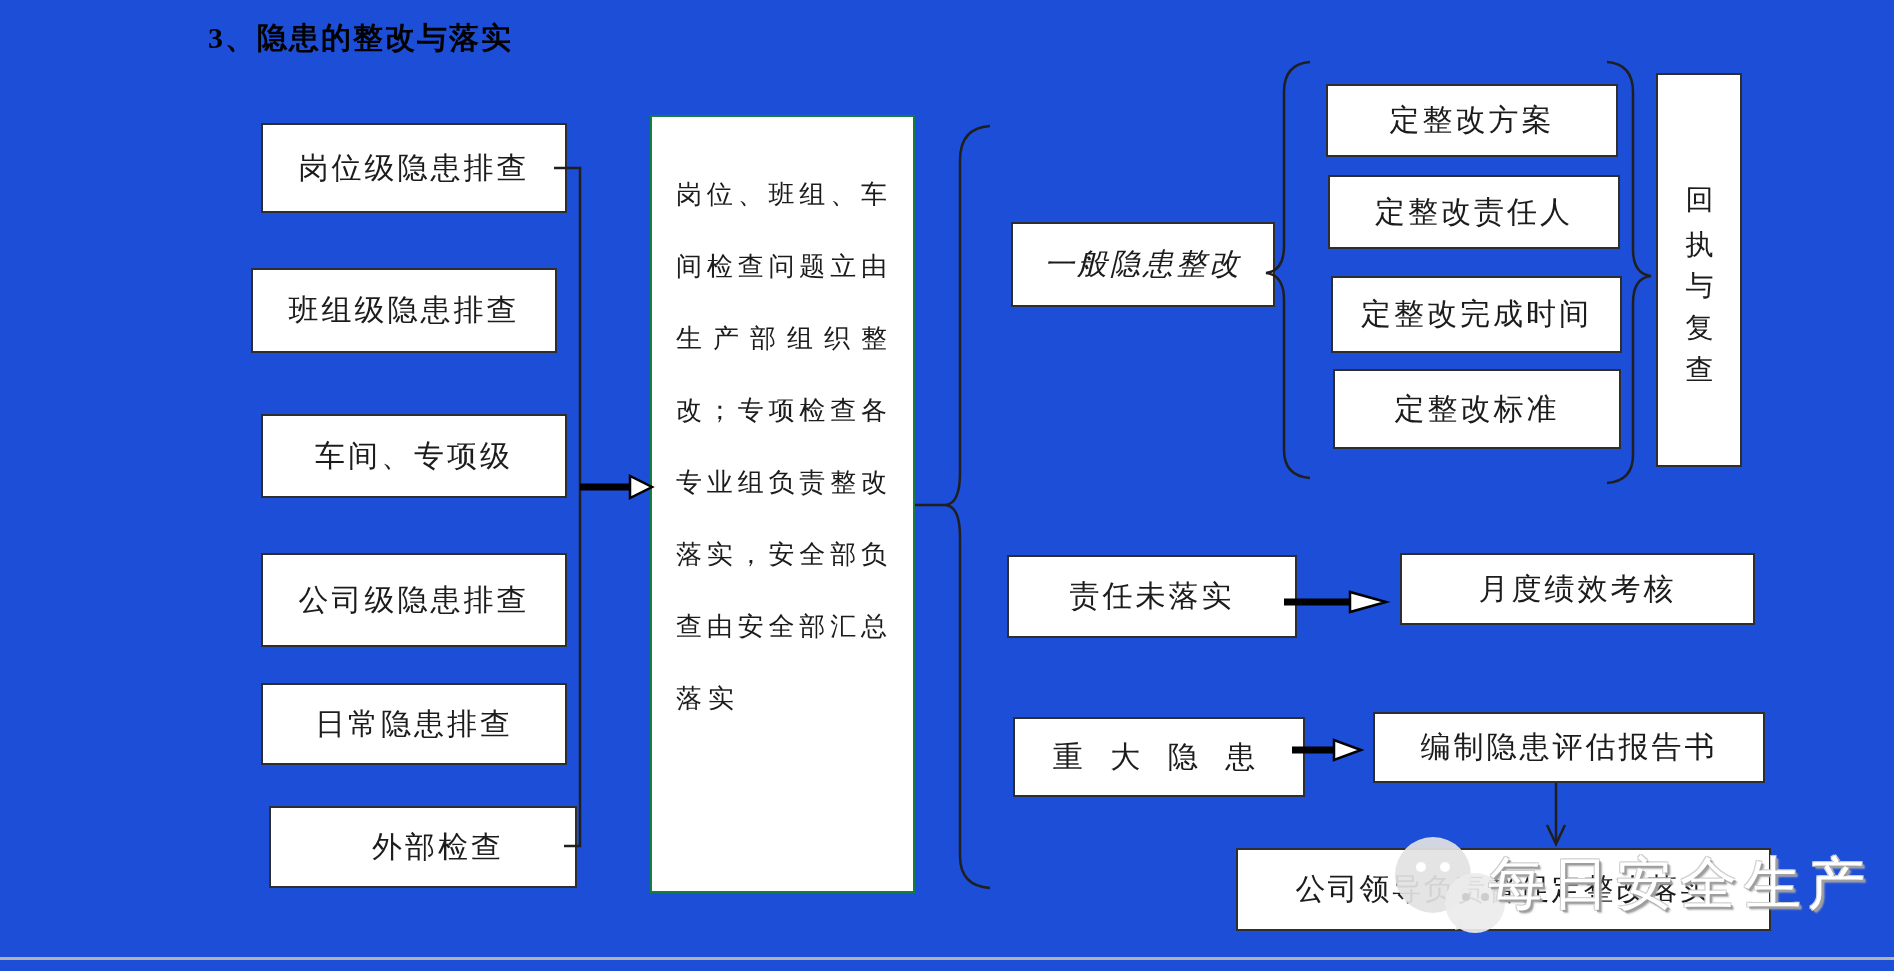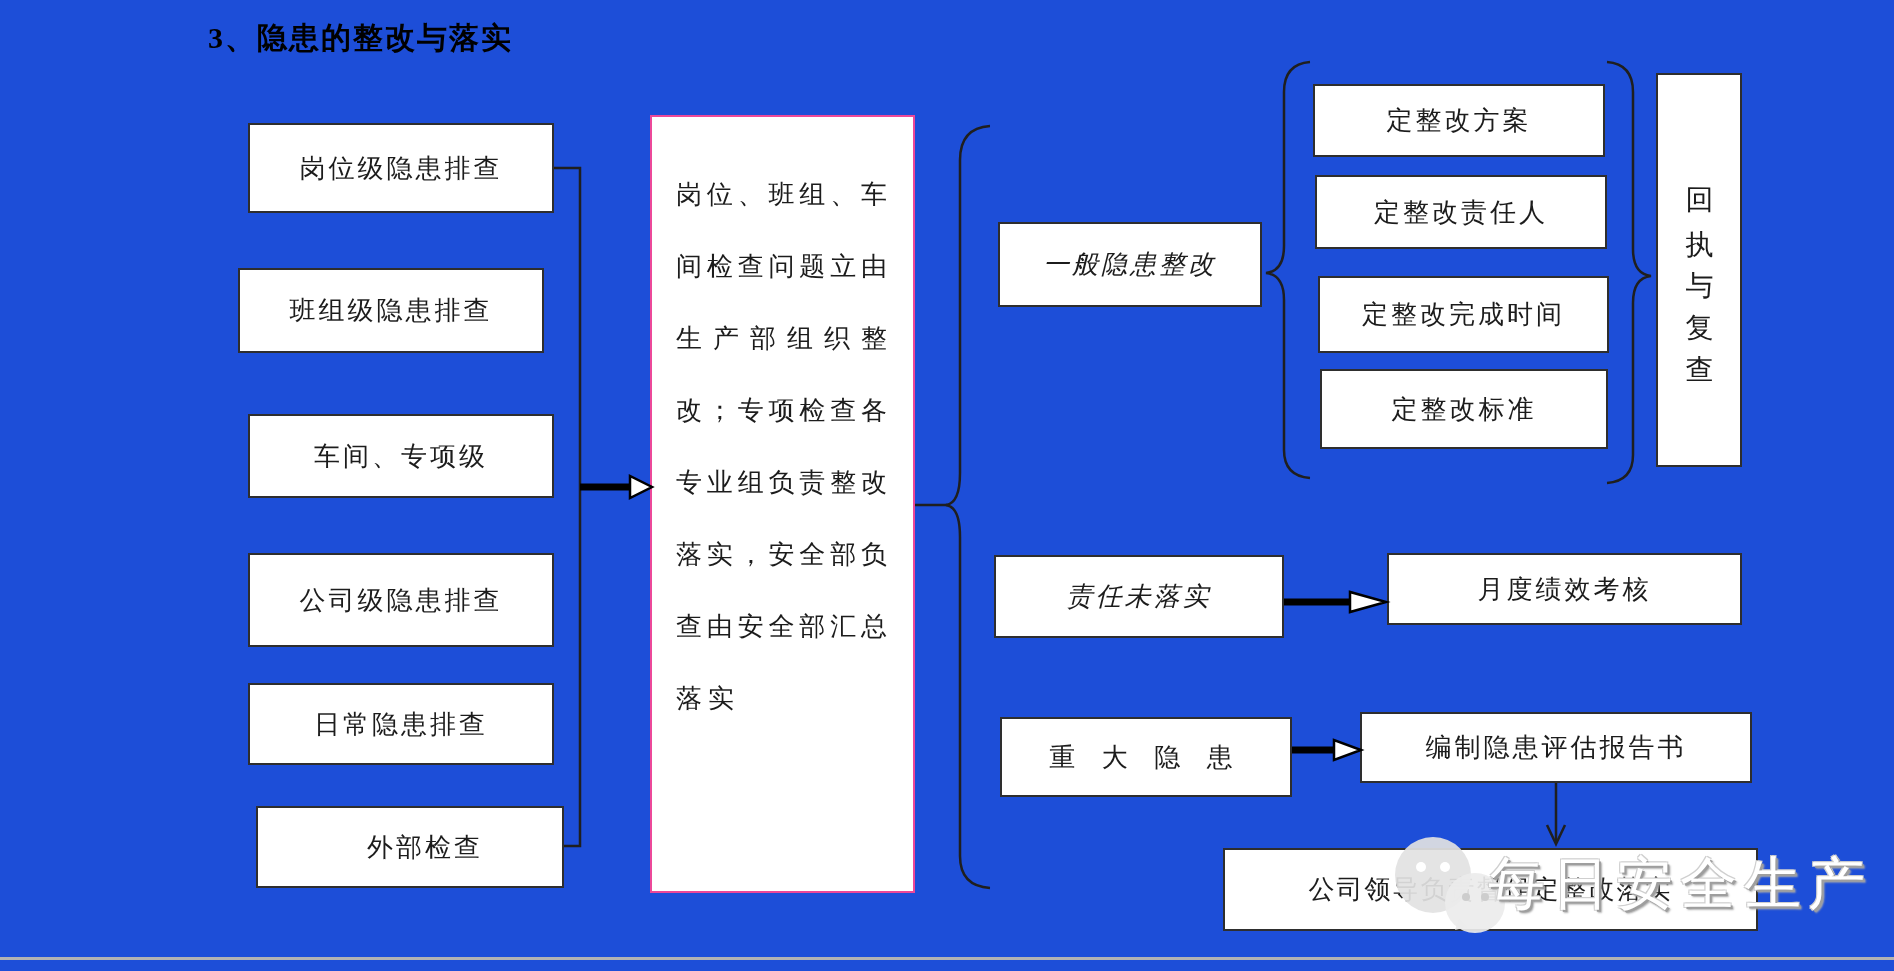--- a/index.html
+++ b/index.html
@@ -7,26 +7,27 @@
     position:relative;width:1894px;height:971px;background:#1d4ed8;overflow:hidden;
     font-family:"Liberation Serif","DejaVu Serif",serif;color:#1c1c1c;
   }
   .abs{position:absolute;}
   #title{
     left:208px;top:18px;font-size:30px;font-weight:bold;letter-spacing:2px;color:#000;
   }
   .fbox{
     position:absolute;border:2px solid #2e2e2e;background:#ffffff;
     display:flex;align-items:center;justify-content:center;
-    font-size:26px;letter-spacing:3px;color:#1c1c1c;box-sizing:border-box;
+    font-size:30px;letter-spacing:3px;color:#1c1c1c;box-sizing:border-box;
     white-space:nowrap;
+    margin-left:13px;
   }
   #center-box{
     position:absolute;left:650px;top:115px;width:265px;height:778px;
-    border:2px solid #ec4899;background:#fff;box-sizing:border-box;
+    border:2px solid #15803d;background:#fff;box-sizing:border-box;
     padding:42px 22px 0 24px;
   }
   #center-box .cline{
     height:72px;line-height:72px;font-size:26px;color:#1c1c1c;
     text-align:justify;text-align-last:justify;text-justify:inter-character;
     white-space:nowrap;letter-spacing:4px;
   }
   #center-box .cline.last{text-align-last:left;letter-spacing:6px;}
   #receipt-box{
     position:absolute;left:1656px;top:73px;width:86px;height:394px;
@@ -100,21 +101,21 @@
     <span>定整改完成时间</span>
   </div>
   <div class="fbox" style="left:1320px;top:369px;width:288px;height:80px;">
     <span>定整改标准</span>
   </div>
 
   <div id="receipt-box">
     <span>回执与复查</span>
   </div>
 
-  <div class="fbox" style="left:994px;top:555px;width:290px;height:83px;font-style:italic;">
+  <div class="fbox" style="left:994px;top:555px;width:290px;height:83px;">
     <span>责任未落实</span>
   </div>
   <div class="fbox" style="left:1387px;top:553px;width:355px;height:72px;">
     <span>月度绩效考核</span>
   </div>
 
   <div class="fbox" style="left:1000px;top:717px;width:292px;height:80px;letter-spacing:10px;">
     <span>重 大 隐 患</span>
   </div>
   <div class="fbox" style="left:1360px;top:712px;width:392px;height:71px;">

